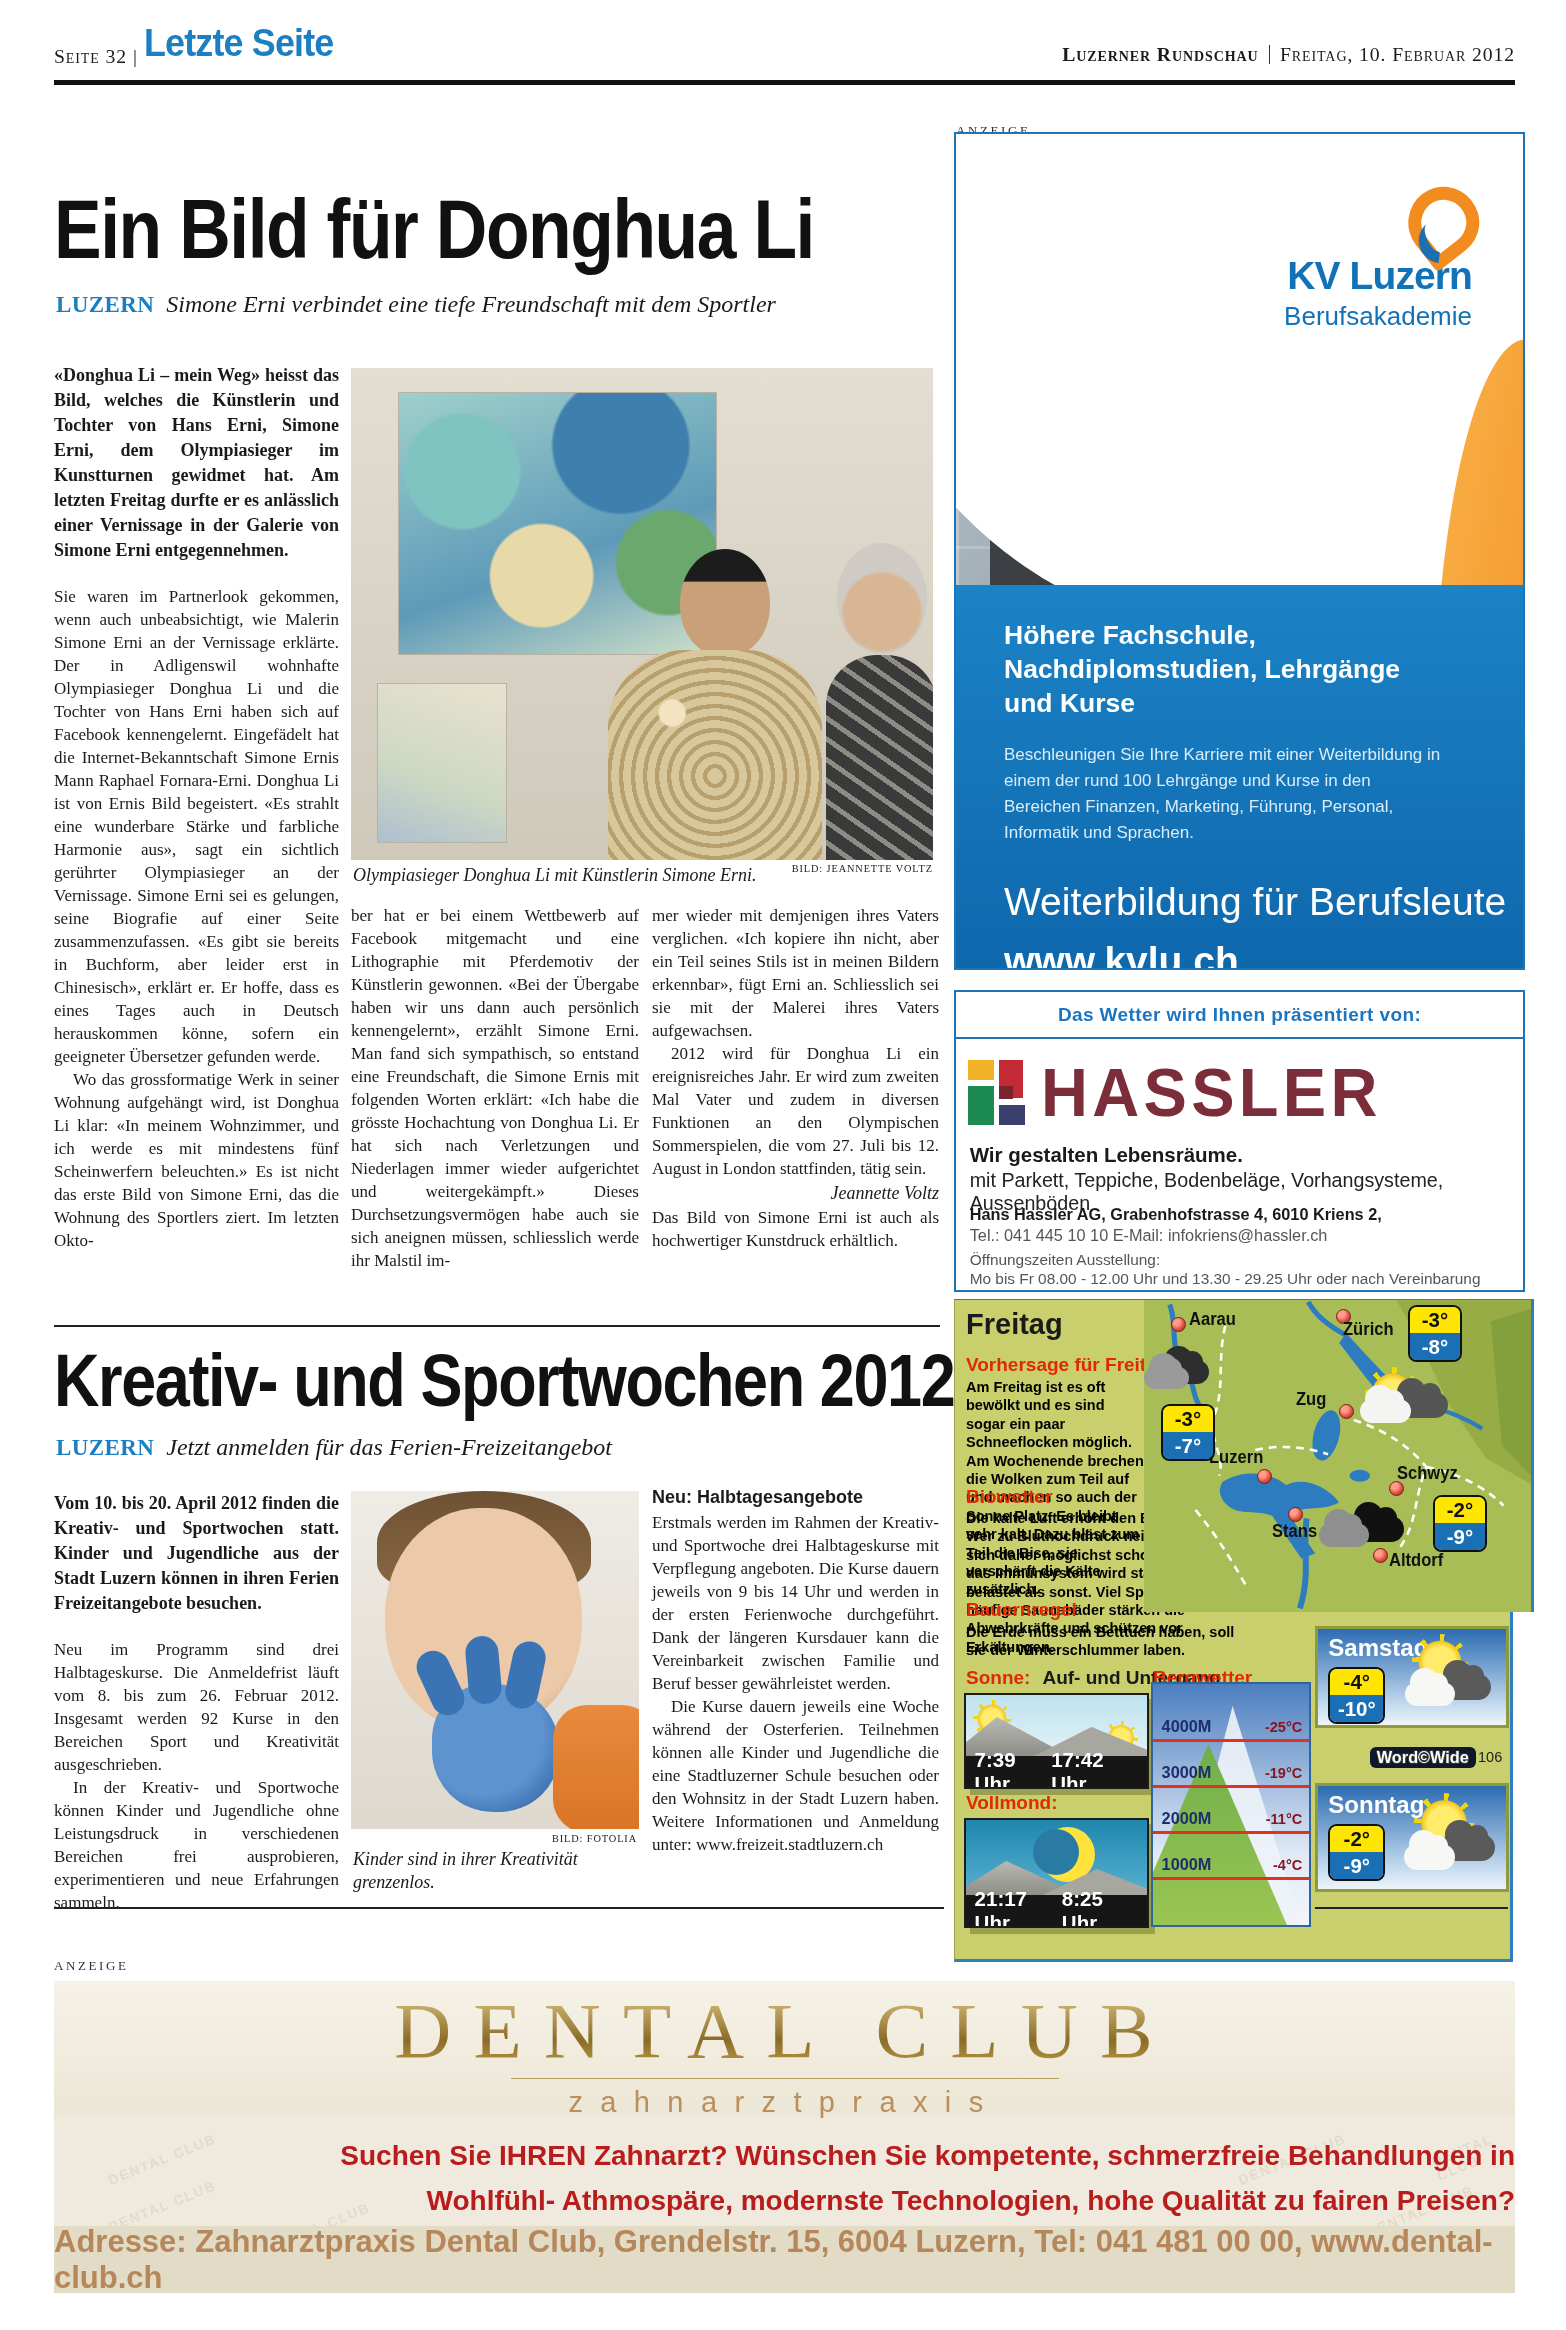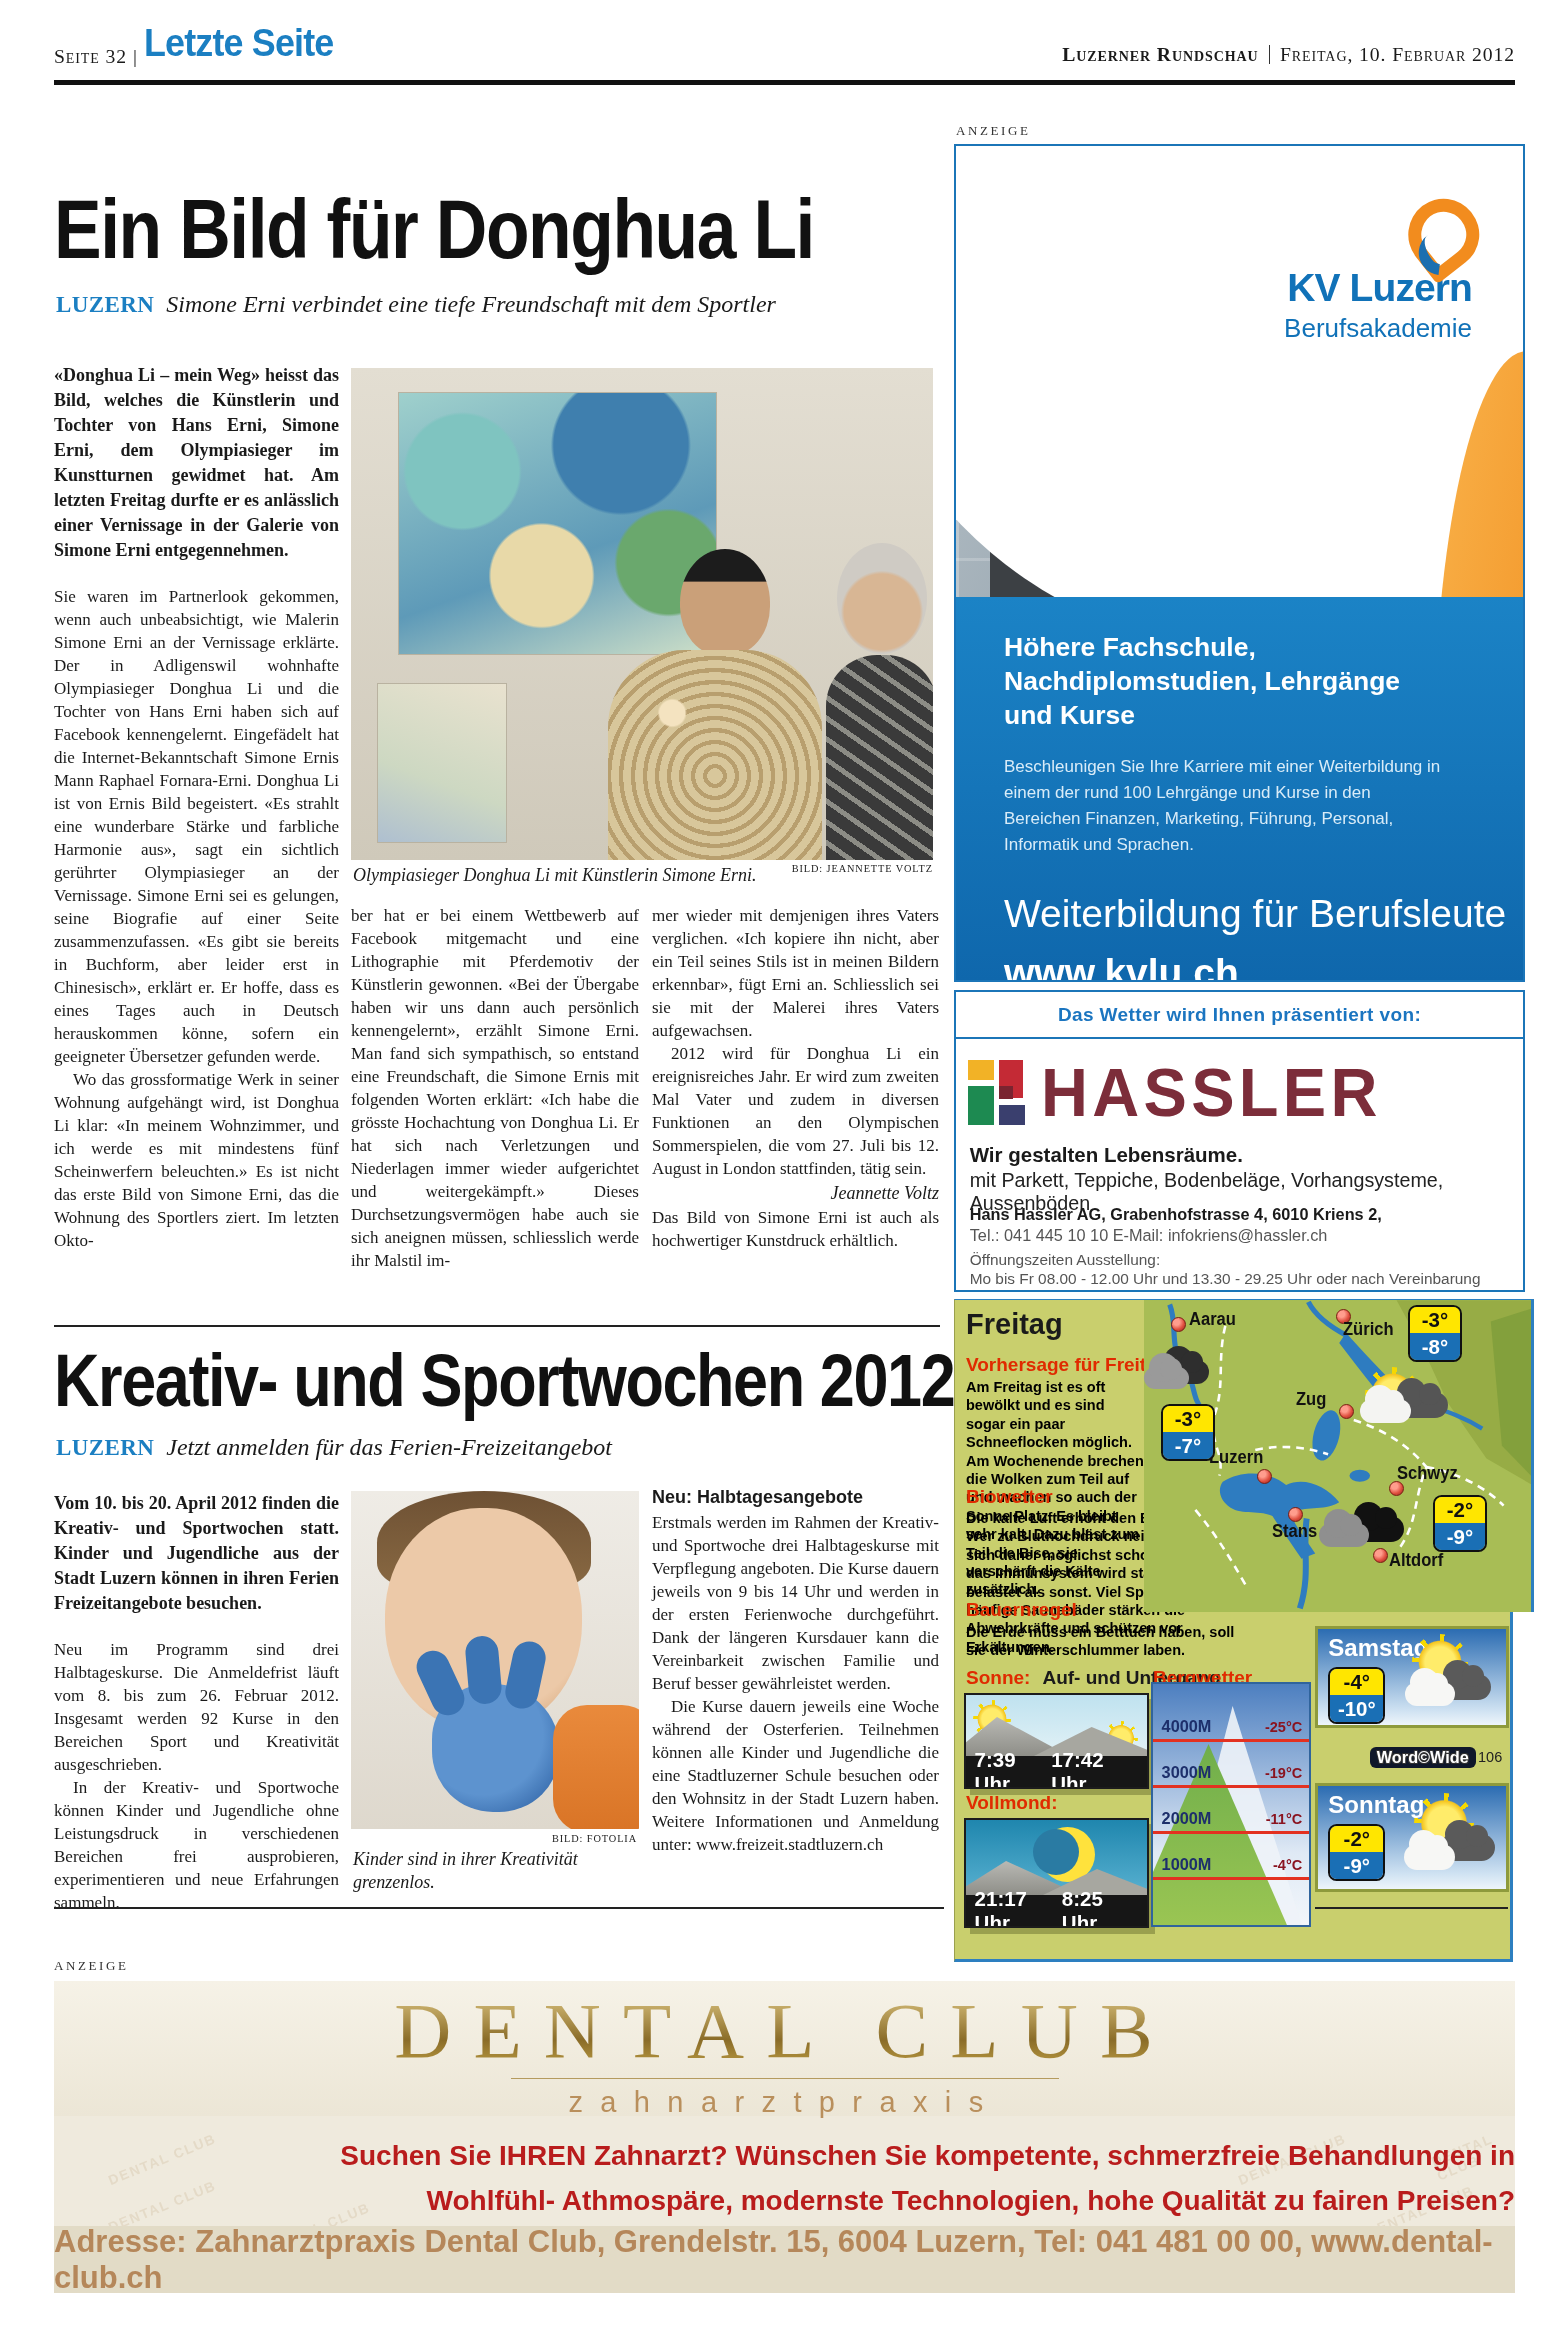--- a/index.html
+++ b/index.html
@@ -60,21 +60,21 @@
   .child-hair{position:absolute;left:26px;top:0px;width:214px;height:103px;border-radius:50% 50% 30% 30%;
     background:linear-gradient(#6e5134,#8a6a43);}
   .blue-hand{position:absolute;left:81px;top:193px;width:128px;height:128px;border-radius:45% 55% 50% 50%;
     background:radial-gradient(circle at 40% 40%,#5d93cf 0 55%,#2f62a4 90%);}
   .blue-finger{position:absolute;width:33px;height:68px;border-radius:17px;background:#3b74b4;}
   .orange-sleeve{position:absolute;right:-17px;top:214px;width:103px;height:128px;border-radius:34px;
     background:linear-gradient(#e98a3c,#d97426);}
 
   
   .anzeige{font-size:13px;letter-spacing:2.6px;color:#333;font-family:"Liberation Serif",serif;}
-  #kv-ad{left:954px;top:144px;width:567px;height:834px;border:2.6px solid #1b75b8;overflow:hidden;background:#86efac;}
+  #kv-ad{left:954px;top:132px;width:567px;height:834px;border:2.6px solid #1b75b8;overflow:hidden;background:#86efac;}
   #kv-photo{position:absolute;left:0;top:0;width:567px;height:462px;
     background:
       repeating-linear-gradient(90deg,rgba(255,255,255,.25) 0 3.4px,transparent 3.4px 60px),
       repeating-linear-gradient(0deg,rgba(255,255,255,.2) 0 2.6px,transparent 2.6px 47px),
       linear-gradient(115deg,#b9c3c9,#9aa8b2 45%,#c5ced4);}
   .kv-man{position:absolute;left:34px;top:214px;width:205px;height:248px;border-radius:68px 68px 0 0;background:#3c4044;}
   .kv-man-shirt{position:absolute;left:116px;top:257px;width:60px;height:205px;background:#eef0f0;
     clip-path:polygon(20% 0,80% 0,100% 100%,0 100%);}
   .kv-man-head{position:absolute;left:96px;top:133px;width:79px;height:94px;border-radius:50% 50% 45% 45%;
     background:linear-gradient(#2a2420 0 26%,#d9b995 27%);}

